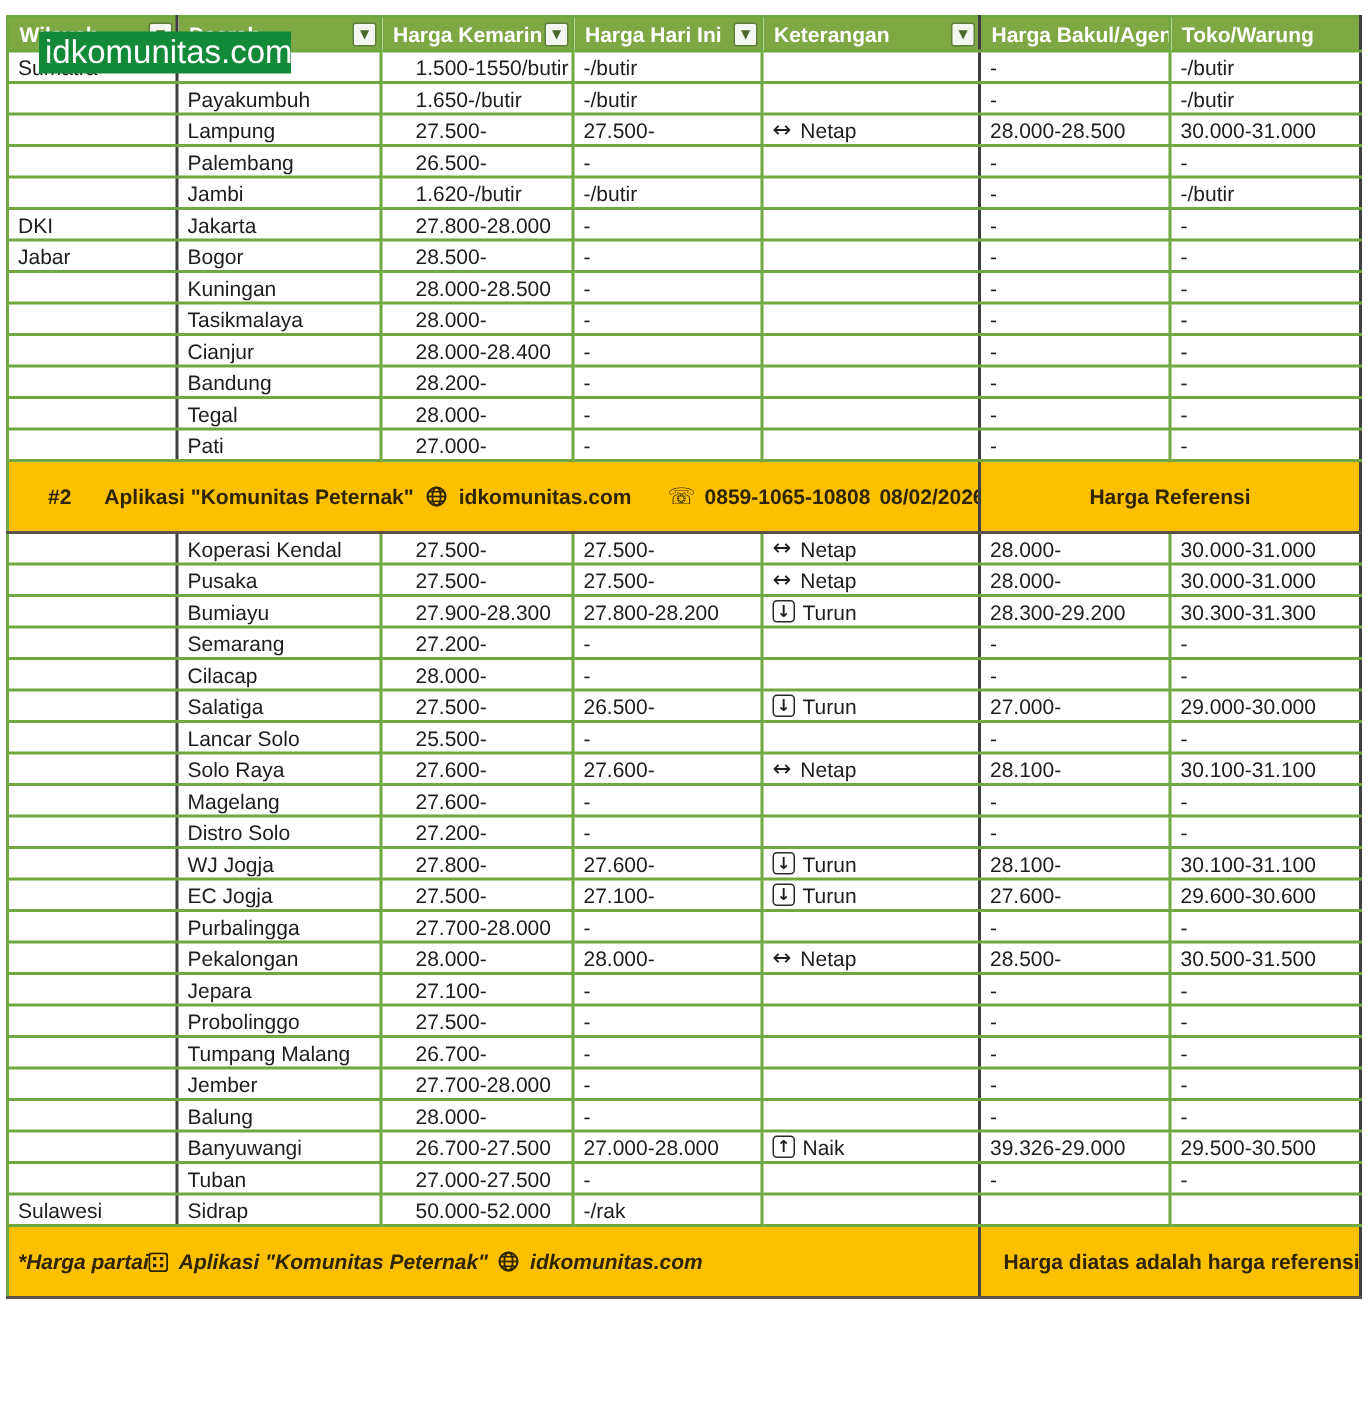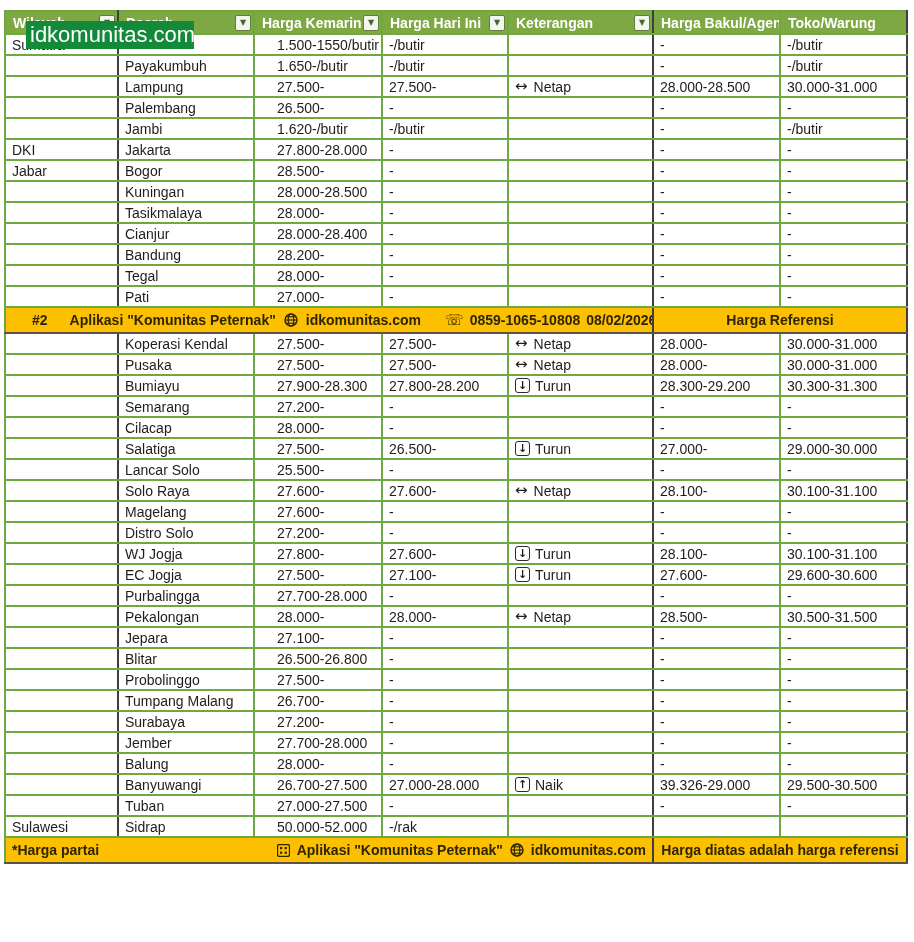--- a/index.html
+++ b/index.html
@@ -34,22 +34,22 @@
   .arr-netap{font-family:"DejaVu Sans",sans-serif;font-size:15px;line-height:1;margin-right:3px;}
   .arr-box{font-family:"DejaVu Sans",sans-serif;display:inline-flex;align-items:center;justify-content:center;
     width:15px;height:15px;border:1.5px solid #2a2a2a;border-radius:3px;
     font-size:11px;font-weight:bold;line-height:1;background:#fff;margin-right:2px;}
   
   tr.gold td{background:var(--gold);border-top:2px solid var(--gold-dark);
     border-bottom:2px solid var(--gold-dark);font-weight:bold;color:#2e2500;height:22px;}
   .sep-left{display:flex;align-items:center;gap:8px;padding-left:20px;}
   .sep-no{font-weight:bold;margin-right:14px;}
   .sep-phone-group{display:flex;align-items:center;gap:6px;margin-left:16px;}
-  .center-cell{text-align:center;padding:4px;}
-  .foot-left{display:flex;align-items:center;justify-content:space-between;padding-right:6px;}
+  .center-cell{text-align:center;padding:15px;}
+  .foot-left{display:flex;align-items:center;padding-right:6px;font-style:italic;}
   .foot-right{color:#6b3a10;}
   .icon-globe svg,.icon-app svg{display:block;}
   .phone-glyph{font-family:"DejaVu Sans",sans-serif;font-size:15px;line-height:1;color:#2e2500;}
   
   .watermark{position:absolute;left:26px;top:21px;width:168px;height:28px;
     background:var(--overlay-green);color:#fff;font-size:22px;line-height:28px;
     padding-left:4px;letter-spacing:0px;z-index:5;font-family:"Liberation Sans",sans-serif;}
 </style>
 </head>
 <body>
@@ -436,49 +436,31 @@
           <td class="c0"></td>
           <td class="c1">Jepara</td>
           <td class="c2">27.100-</td>
           <td class="c3">-</td>
           <td class="c4"></td>
           <td class="c5">-</td>
           <td class="c6">-</td>
         </tr>
         <tr>
           <td class="c0"></td>
-          <td class="c1">Blitar</td>
-          <td class="c2">26.500-26.800</td>
-          <td class="c3">-</td>
-          <td class="c4"></td>
-          <td class="c5">-</td>
-          <td class="c6">-</td>
-        </tr>
-        <tr>
-          <td class="c0"></td>
           <td class="c1">Probolinggo</td>
           <td class="c2">27.500-</td>
           <td class="c3">-</td>
           <td class="c4"></td>
           <td class="c5">-</td>
           <td class="c6">-</td>
         </tr>
         <tr>
           <td class="c0"></td>
           <td class="c1">Tumpang Malang</td>
           <td class="c2">26.700-</td>
-          <td class="c3">-</td>
-          <td class="c4"></td>
-          <td class="c5">-</td>
-          <td class="c6">-</td>
-        </tr>
-        <tr>
-          <td class="c0"></td>
-          <td class="c1">Surabaya</td>
-          <td class="c2">27.200-</td>
           <td class="c3">-</td>
           <td class="c4"></td>
           <td class="c5">-</td>
           <td class="c6">-</td>
         </tr>
         <tr>
           <td class="c0"></td>
           <td class="c1">Jember</td>
           <td class="c2">27.700-28.000</td>
           <td class="c3">-</td>

